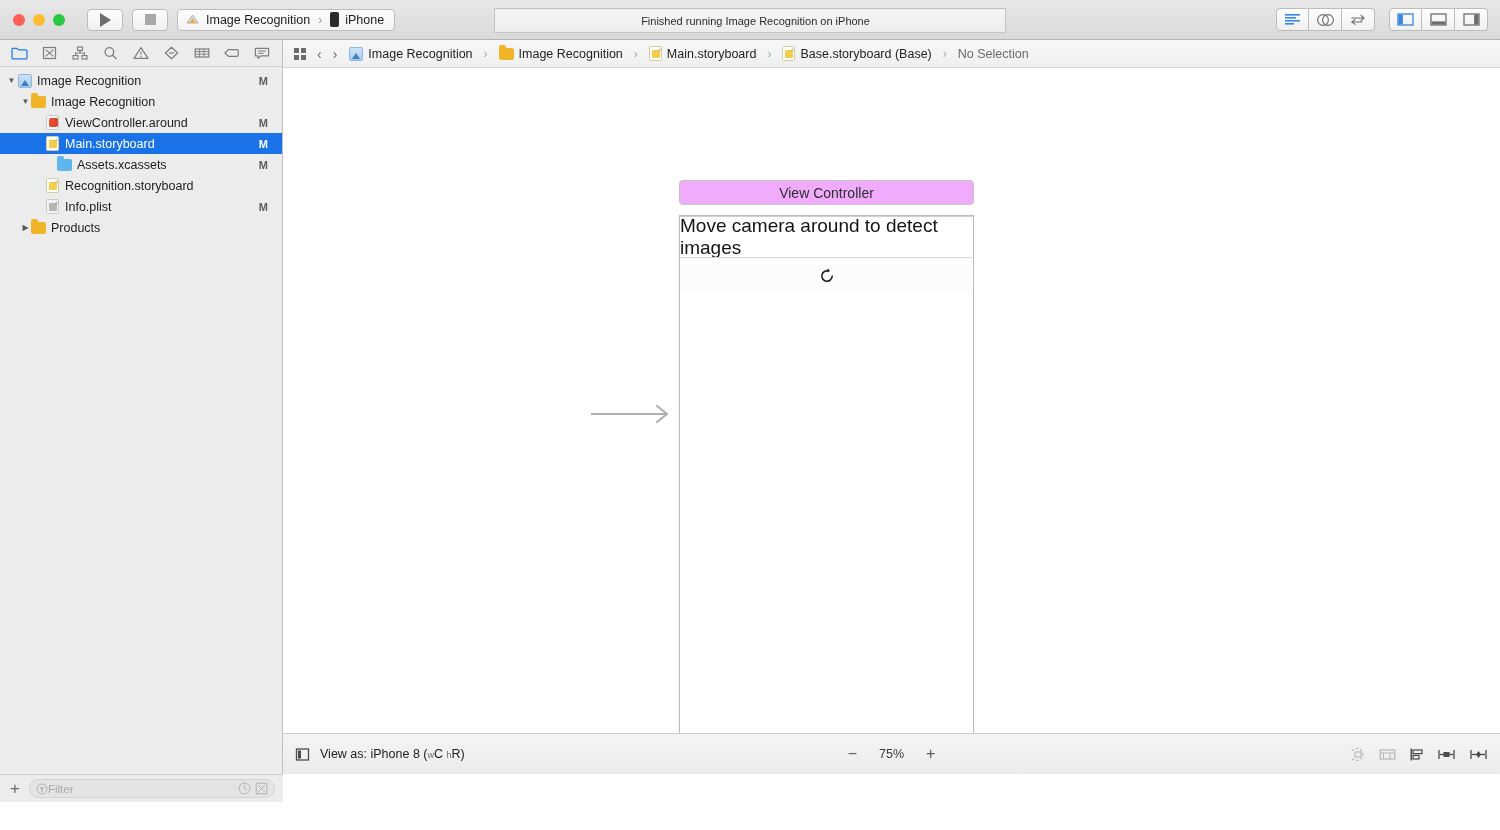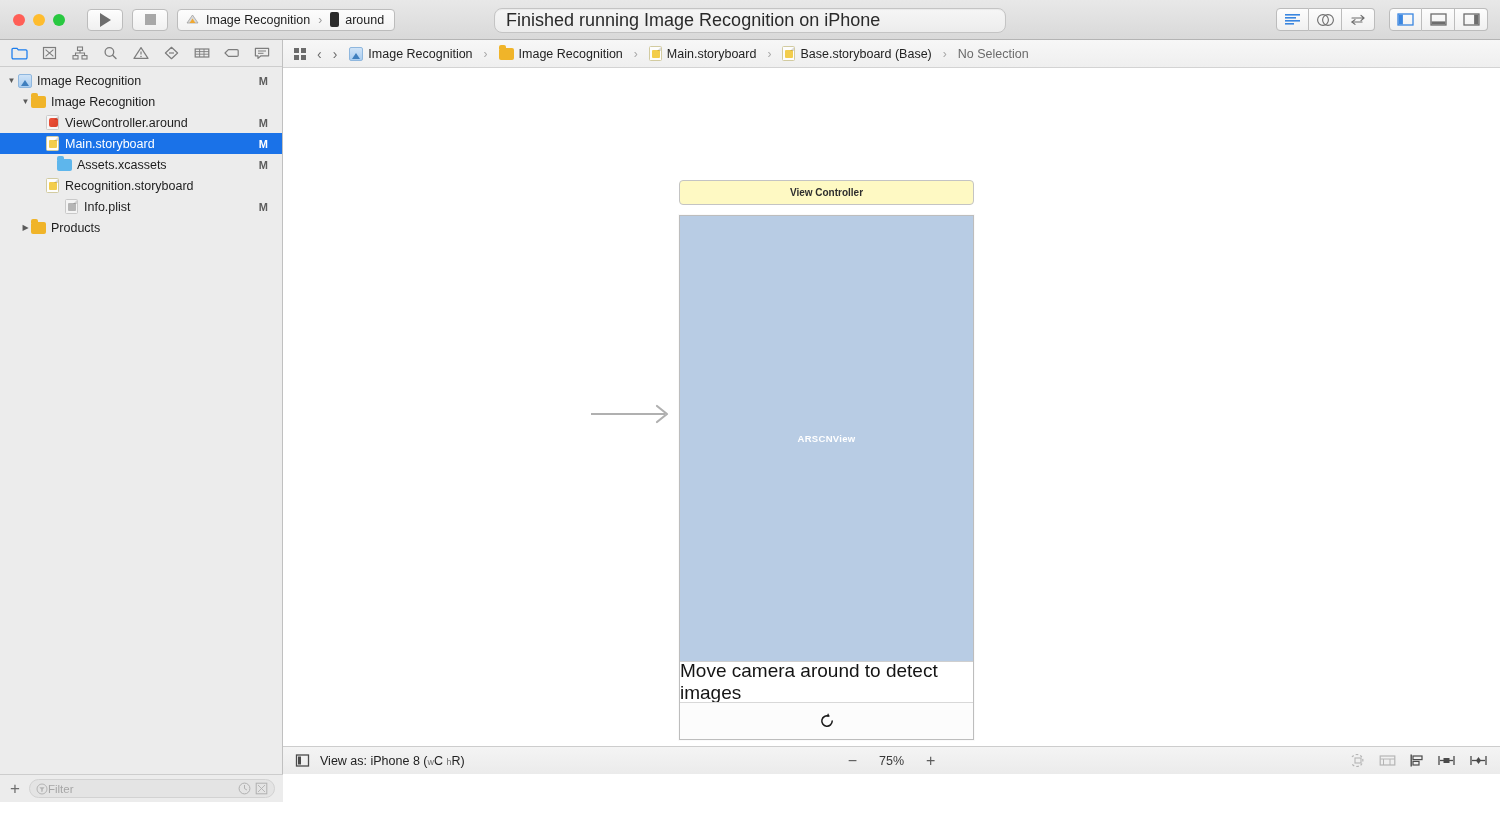--- a/index.html
+++ b/index.html
@@ -53,24 +53,25 @@
     width: 15px; height: 15px; position: relative; display: inline-block;
   }
   .dev-icon {
     width: 9px; height: 15px; background: #2b2b2b; border-radius: 2px;
   }
 
   .status-box {
     position: absolute; left: 494px; top: 8px;
     width: 512px; height: 25px;
     background: linear-gradient(to bottom,#f6f6f6,#ececec);
-    border: 1px solid #c4c4c4; border-radius: 8px;
+    border: 1px solid #c4c4c4; border-radius: 0;
     display: flex; align-items: center; padding-left: 11px;
-    font-size: 18px; color: #2a2a2a;
+    font-size: 11px; color: #2a2a2a;
     box-shadow: 0 1px 1px rgba(0,0,0,.05) inset;
+    justify-content: center;
   }
 
   .tb-right { position: absolute; right: 12px; top: 8px; display: flex; gap: 14px; }
   .seg-group { display: flex; }
   .seg {
     width: 33px; height: 23px;
     background: linear-gradient(to bottom,#fdfdfd,#f0f0f0);
     border: 1px solid #bcbcbc; border-left-width: 0;
     display: flex; align-items: center; justify-content: center;
   }
@@ -191,23 +192,23 @@
 
   .canvas {
     position: absolute; left: 0; top: 28px;
     width: 1217px; height: 706px; background: #ffffff;
     overflow: hidden;
   }
 
   .scene { position: absolute; left: 396px; top: 112px; width: 295px; }
   .scene-title {
     height: 25px; border: 1px solid #c4c4c4; border-radius: 4px;
-    background: #fef9c3;
+    background: #f0abfc;
     display: flex; align-items: center; justify-content: center;
-    font-size: 10px; font-weight: bold; color: #2e2e2e;
+    font-size: 14px; font-weight: normal; color: #2e2e2e;
   }
   .phone {
     margin-top: 10px; height: 525px;
     border: 1px solid #bdbdbd; background: #fff;
     display: flex; flex-direction: column;
     box-shadow: 0 0 0 1px rgba(0,0,0,.02);
   }
   .arview {
     flex: 1; background: #b8cce4;
     display: flex; align-items: center; justify-content: center;
@@ -224,21 +225,21 @@
   }
   .reset-bar {
     height: 37px; border-top: 1px solid #d8d8d8;
     display: flex; align-items: center; justify-content: center;
     background: #fcfcfc;
   }
 
   .entry-arrow { position: absolute; left: 306px; top: 332px; }
 
   .canvas-footer {
-    position: absolute; left: 0; bottom: 0; width: 1217px; height: 28px;
+    position: absolute; left: 0; bottom: 0; width: 1217px; height: 41px;
     background: linear-gradient(to bottom,#f4f4f4,#ebebeb);
     border-top: 1px solid #cdcdcd;
     display: flex; align-items: center; padding: 0 12px; gap: 10px;
     font-size: 12.5px; color: #222;
   }
   .viewas-label .sub { font-size: 9px; color: #6b6b6b; }
   .zoom-ctl {
     position: absolute; left: 50%; transform: translateX(-50%);
     display: flex; align-items: center; gap: 22px;
     font-size: 12.5px; color: #3a3a3a;
@@ -269,21 +270,21 @@
   <div class="scheme-box">
     <span class="xc-icon">
       <svg width="15" height="15" viewBox="0 0 15 15">
         <path d="M2 11 L7.5 3 L13 11 Z" fill="#d9d9d9" stroke="#9a9a9a" stroke-width=".7"></path>
         <path d="M4.6 11 L7.5 6.5 L10.4 11 Z" fill="#f0a830"></path>
       </svg>
     </span>
     <span>Image Recognition</span>
     <span class="scheme-chev">›</span>
     <span class="dev-icon"></span>
-    <span>around</span>
+    <span>iPhone</span>
   </div>
 
   <div class="status-box">
     <span>Finished running Image Recognition on iPhone</span>
   </div>
 
   <div class="tb-right">
     <div class="seg-group">
       <div class="seg">
         <svg width="17" height="13" viewBox="0 0 17 13">
@@ -445,21 +446,21 @@
     <div class="row" style="padding-left:45px">
       <span class="ico">
           <span class="fi fi-doc fi-sb">
             <span class="blob"></span>
           </span>
         </span>
       <span class="lbl">Recognition.storyboard</span>
       <span class="mflag"></span>
     </div>
 
-    <div class="row" style="padding-left:64px">
+    <div class="row" style="padding-left:45px">
       <span class="ico">
           <span class="fi fi-doc fi-plist">
             <span class="blob"></span>
           </span>
         </span>
       <span class="lbl">Info.plist</span>
       <span class="mflag">M</span>
     </div>
 
     <div class="row" style="padding-left:20px">
@@ -549,23 +550,20 @@
       <path d="M2 14 H76" stroke="#b0b0b0" stroke-width="2.2"></path>
       <path d="M68 6 L78 14 L68 22" fill="none" stroke="#b0b0b0" stroke-width="2.2" stroke-linejoin="round" stroke-linecap="round"></path>
     </svg>
 
     <div class="scene">
       <div class="scene-title">
         <span>View Controller</span>
       </div>
 
       <div class="phone">
-        <div class="arview">
-          <span class="arview-label">ARSCNView</span>
-        </div>
 
         <div class="msg-label">
           <span>Move camera around to detect images</span>
         </div>
 
         <div class="reset-bar">
           <svg width="20" height="20" viewBox="0 0 20 20">
             <path d="M15.2 10 A5.2 5.2 0 1 1 11.7 5.1" fill="none" stroke="#1a1a1a" stroke-width="1.5" stroke-linecap="round"></path>
             <path d="M11.1 2.2 L12.6 5.3 L9.3 5.8" fill="#1a1a1a"></path>
           </svg>

